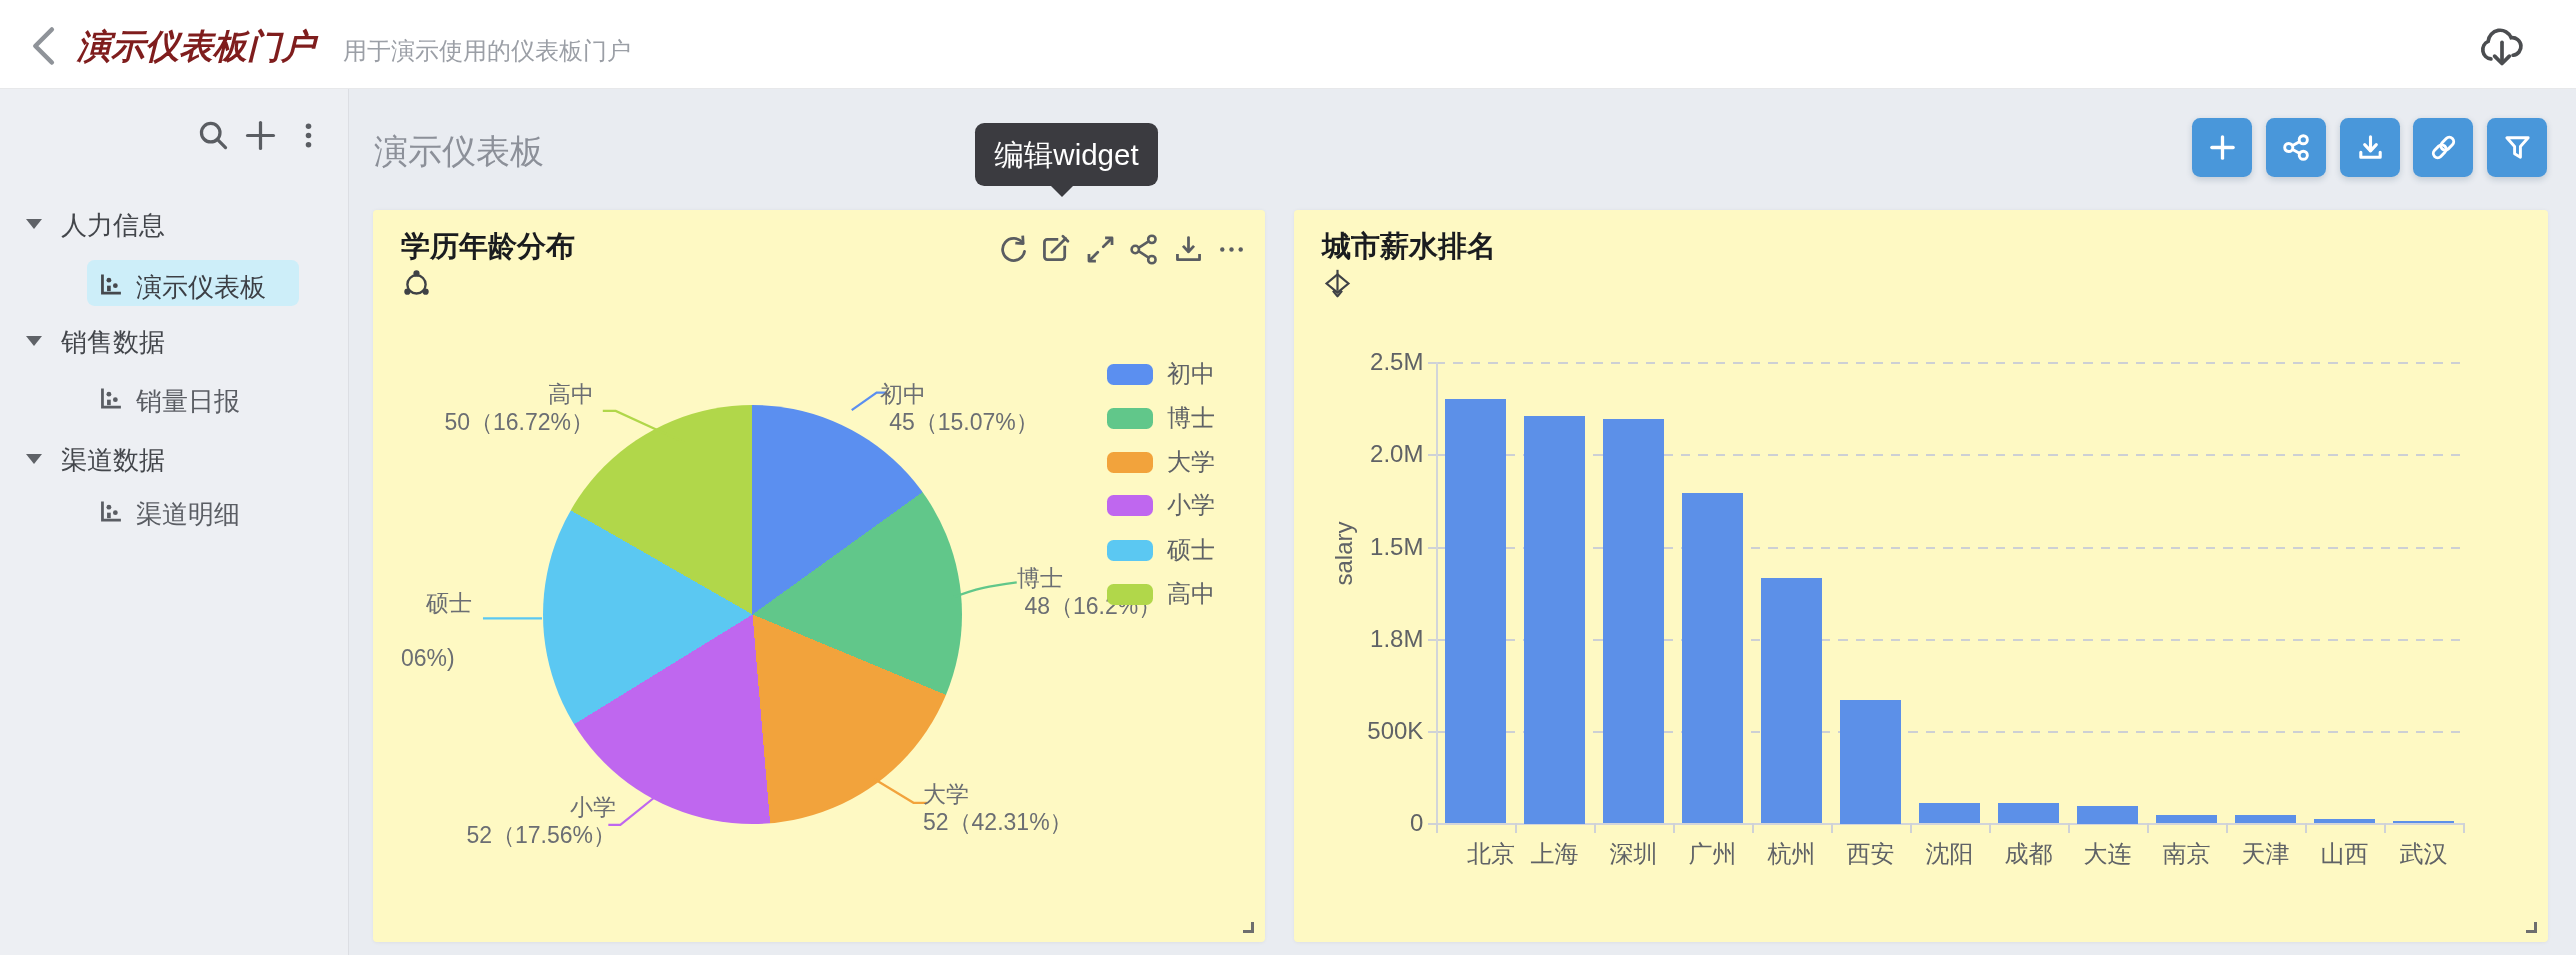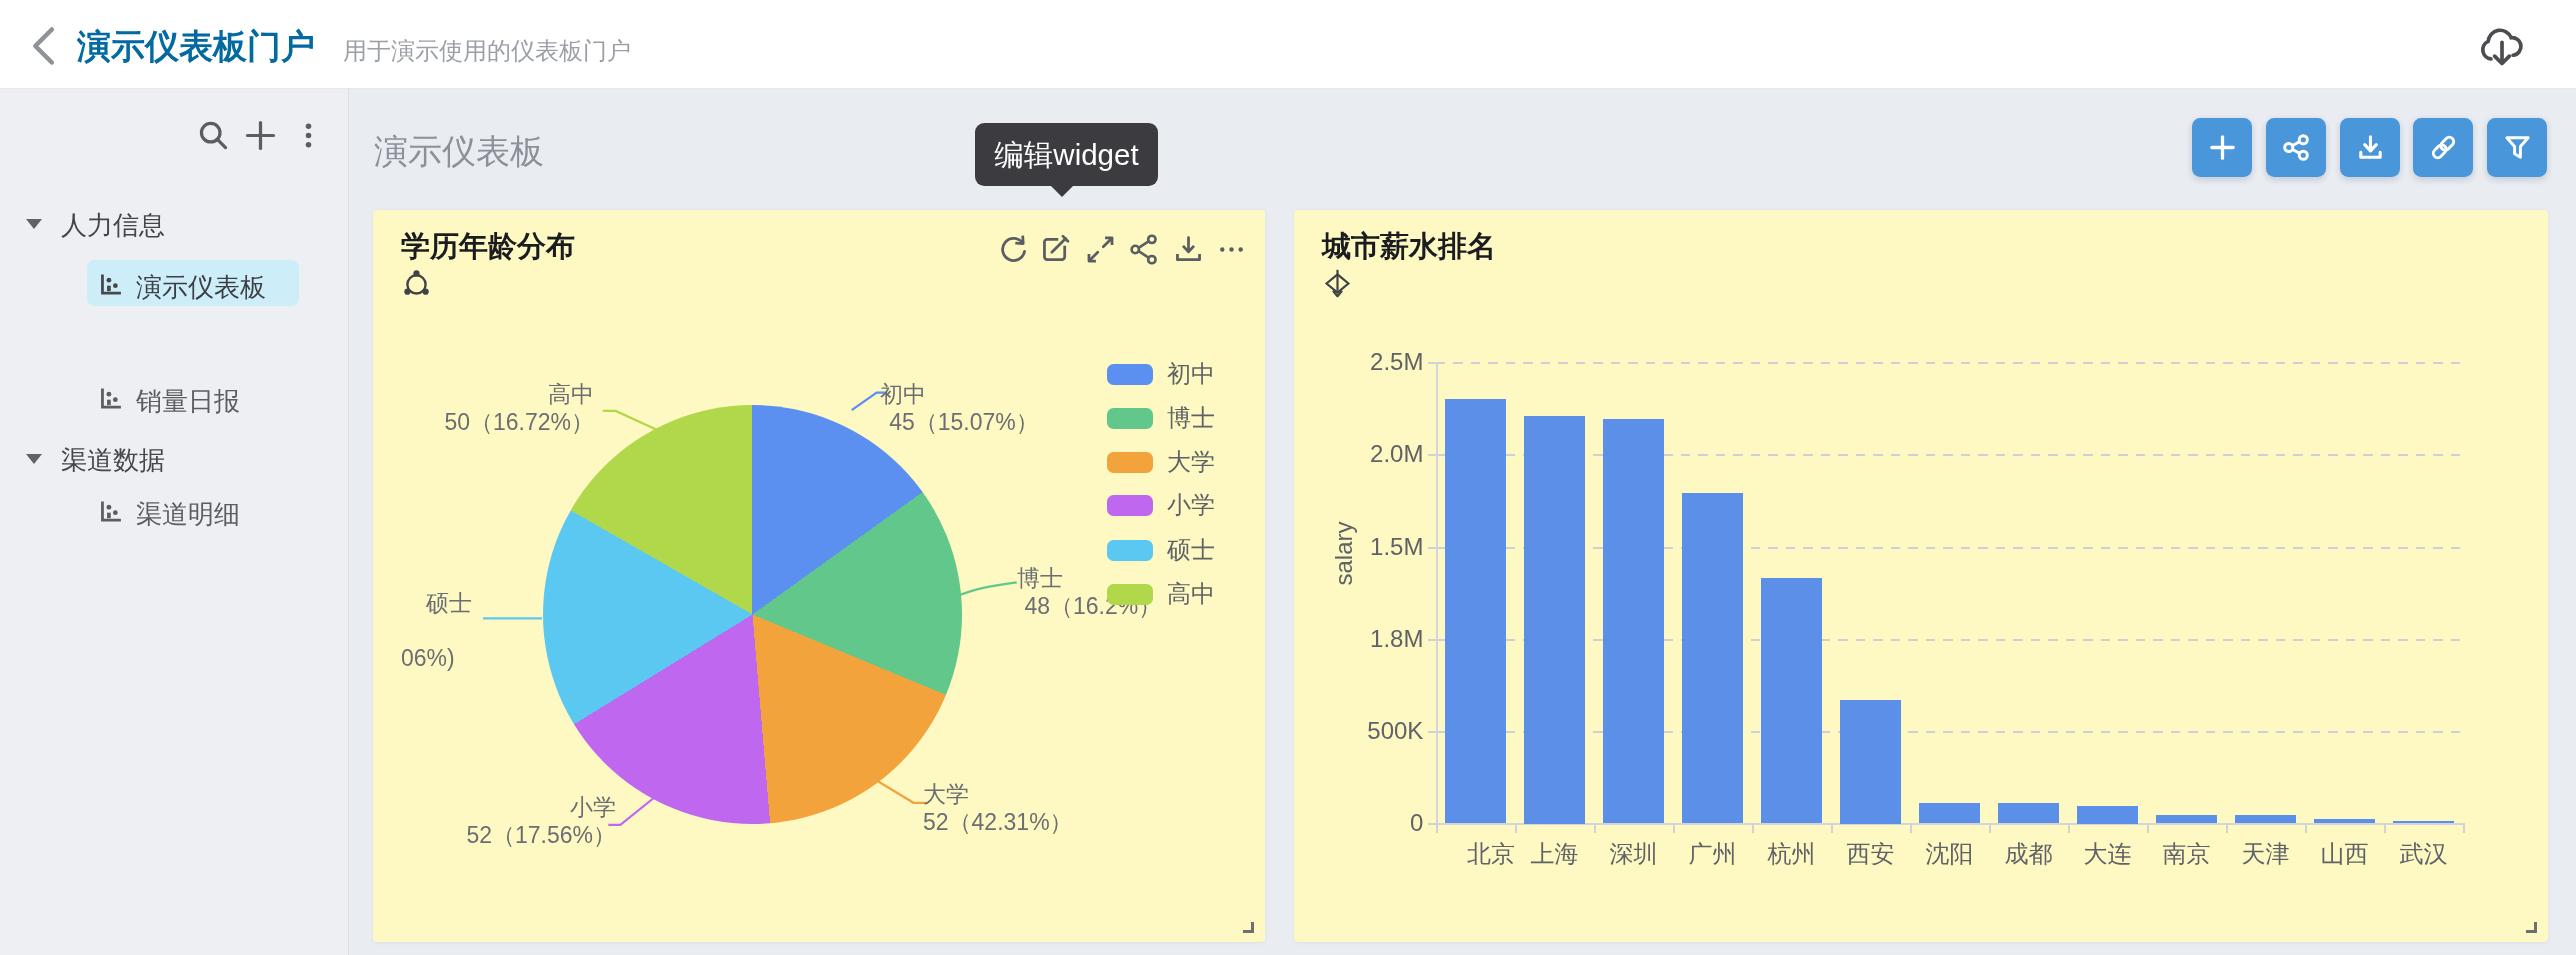--- a/index.html
+++ b/index.html
@@ -2,21 +2,21 @@
 <html style="font-size:14.8px"><head>
 <meta charset="utf-8">
 <style>
   * { margin:0; padding:0; box-sizing:border-box; }
   html,body { width:2576px; height:955px; overflow:hidden; }
   body { font-family:"Liberation Sans","DejaVu Sans",sans-serif; background:#e9ecf1; position:relative; }
 
   
   .header { position:absolute; left:0; top:0; width:2576px; height:89px; background:#ffffff; border-bottom:1.8px solid #e7e8ea; z-index:20; }
   .back-btn { position:absolute; left:24px; top:24px; width:41px; height:44px; cursor:pointer; }
-  .hdr-title { position:absolute; left:77px; top:24px; font-size:34px; font-weight:700; color:#0369a1; }
+  .hdr-title { position:absolute; left:77px; top:24px; font-size:34px; font-weight:700; color:#7f1d1d;font-style:italic; }
   .hdr-sub { position:absolute; left:343px; top:35px; font-size:24px; color:#9b9fa6; }
   .cloud-btn { position:absolute; right:48px; top:22px; width:52px; height:48px; cursor:pointer; }
 
   
   .sidebar { position:absolute; left:0; top:89px; width:349px; height:866px; background:#edeff3; border-right:1.8px solid #dcdee3; z-index:10; }
   .side-tools { position:absolute; left:0; top:28px; width:349px; height:44px; }
   .side-tools .tool { position:absolute; width:37px; height:37px; cursor:pointer; }
   .tool.search { left:195px; } .tool.add { left:242px; } .tool.kebab { left:290px; }
   .tree-row { position:absolute; left:0; width:349px; height:42px; font-size:26px; color:#43464b; cursor:pointer; }
   .tree-row .caret { position:absolute; left:26px; top:16.6px; width:0; height:0; border-left:8.3px solid transparent; border-right:8.3px solid transparent; border-top:10px solid #5f6267; }
@@ -126,20 +126,24 @@
     <span class="sel-box"></span>
     <span class="item-icon">
       <svg width="29.5" height="29.5" viewBox="0 0 32 32">
           <path d="M7 5 V25 H27" fill="none" stroke="#45484d" stroke-width="3"></path>
           <circle cx="14" cy="11" r="2.6" fill="#45484d"></circle>
           <circle cx="21" cy="17" r="2.6" fill="#45484d"></circle>
           <rect x="12" y="17" width="4" height="6" fill="#45484d"></rect>
         </svg>
     </span>
     <span class="ilabel">演示仪表板</span>
+  </div>
+  <div class="tree-row group" style="top:230px">
+    <span class="caret"></span>
+    <span class="glabel">销售数据</span>
   </div>
   <div class="tree-row group" style="top:348px">
     <span class="caret"></span>
     <span class="glabel">渠道数据</span>
   </div>
   <div class="tree-row item" style="top:289px">
     <span class="item-icon">
       <svg width="29.5" height="29.5" viewBox="0 0 32 32">
           <path d="M7 5 V25 H27" fill="none" stroke="#5a5d63" stroke-width="3"></path>
           <circle cx="14" cy="11" r="2.6" fill="#5a5d63"></circle>

